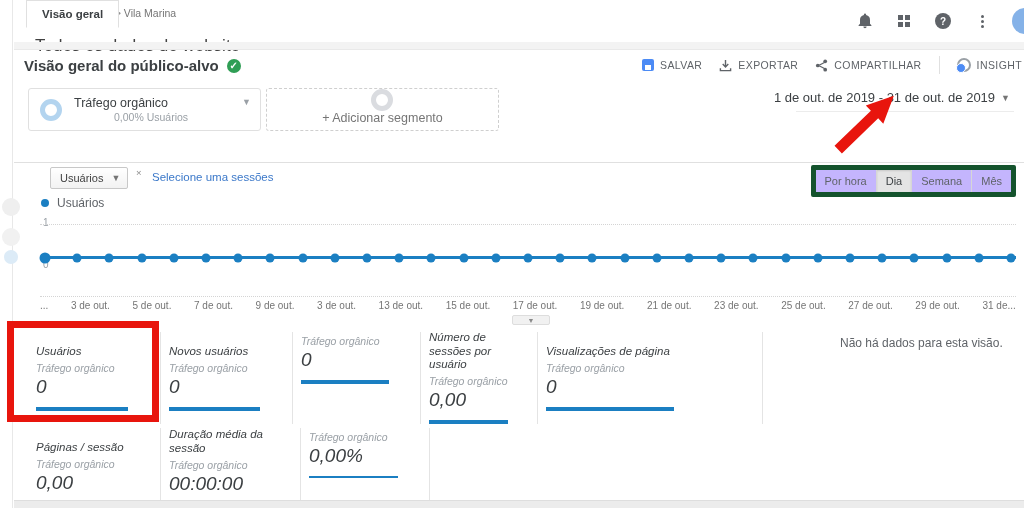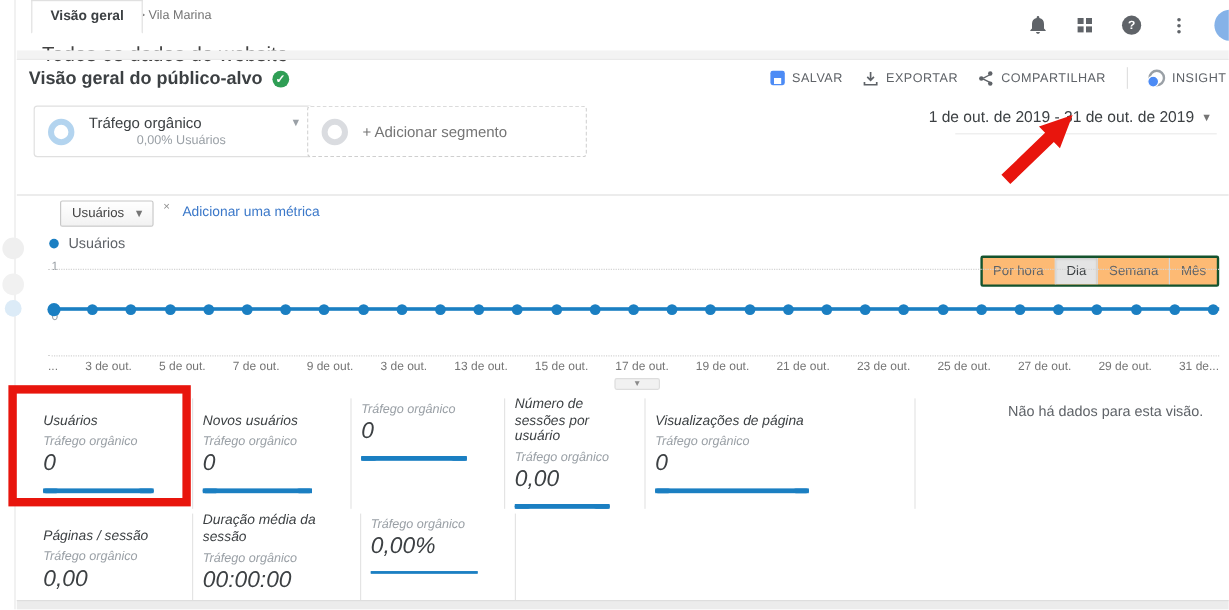--- a/index.html
+++ b/index.html
@@ -34,41 +34,41 @@
   .action-btn { display:flex; align-items:center; gap:6px; font-size:10.5px; letter-spacing:.4px; color:#5f6368; cursor:pointer; white-space:nowrap; }
   .vdiv { width:1px; height:18px; background:#e0e0e0; }
   .floppy { width:12px; height:12px; background:#4c8bf5; border-radius:2px; position:relative; }
   .floppy::after { content:""; position:absolute; left:3px; bottom:1px; width:6px; height:5px; background:#fff; }
   .insight-glyph { width:14px; height:14px; border:2px solid #9aa0a6; border-radius:50%; position:relative; }
   .insight-glyph::after { content:""; position:absolute; left:-3px; bottom:-3px; width:8px; height:8px; border-radius:50%; background:#4c8bf5; border:1px solid #fff; }
 
   
   .segment-card { position:absolute; top:88px; width:233px; height:43px; background:#fff; border:1px solid #e0e0e0; border-radius:3px; cursor:pointer; display:flex; align-items:center; }
   .segment-card.active { left:28px; }
-  .segment-card.add { left:256px; border:1px dashed #cfcfcf; }
+  .segment-card.add { left:266px; border:1px dashed #cfcfcf;flex-direction:column; }
   .seg-circle { width:22px; height:22px; border-radius:50%; border:5px solid #b3d4ef; margin:0 12px 0 11px; flex:0 0 auto; }
   .seg-circle.gray { border-color:#dadce0; }
   .seg-name { font-size:12.5px; color:#3c4043; font-weight:500; line-height:1.25; }
   .seg-detail { font-size:10.5px; color:#9aa0a6;margin-left:40px; }
   .seg-caret { position:absolute; right:9px; top:8px; font-size:9px; color:#9aa0a6; }
   .add-label { font-size:12.5px; color:#757575; }
 
   
   .date-range { position:absolute; right:14px; top:90px; font-size:13px; color:#3c4043; cursor:pointer; display:flex; align-items:center; gap:6px; }
   .date-underline { position:absolute; right:10px; top:111px; width:218px; height:1px; background:#ececec; }
 
   
   .tab-band { position:absolute; left:14px; right:0; top:135px; height:28px; border-bottom:1px solid #e0e0e0; }
   .tab { position:absolute; left:26px; top:0; height:28px; padding:0 15px; background:#fff; border:1px solid #e0e0e0; border-bottom:1px solid #fff; display:flex; align-items:center; font-size:11.5px; font-weight:bold; color:#3c4043; cursor:pointer; z-index:2; }
 
   
   .metric-dd { position:absolute; left:50px; top:167px; height:22px; padding:0 7px 0 9px; border:1px solid #c8c8c8; border-radius:2px; background:linear-gradient(#fff,#f2f2f2); font-size:11px; color:#424242; display:flex; align-items:center; gap:8px; cursor:pointer; }
   .metric-x { position:absolute; left:136px; top:167px; font-size:9.5px; color:#8a8a8a; cursor:pointer; }
   .metric-link { position:absolute; left:152px; top:171px; font-size:11.5px; color:#3b78c9; cursor:pointer; }
-  .gran-group { position:absolute; right:8px; top:165px; display:flex; border:2px solid #14532d; border-radius:2px; overflow:hidden; background:#fdba74;margin-top:48px; }
+  .gran-group { position:absolute; right:8px; top:165px; display:flex; border:5px solid #14532d; border-radius:2px; overflow:hidden; background:#c4b5fd; }
   .gran-btn { padding:5px 9px; font-size:11px; color:#5f6368; border-left:1px solid #d6d6d6; cursor:pointer; white-space:nowrap; }
   .gran-btn:first-child { border-left:none; }
   .gran-btn.active { background:#e4e4e4; box-shadow:inset 0 1px 2px rgba(0,0,0,.12); color:#3c4043; }
 
   
   .chart { position:absolute; left:0; top:193px; right:0; height:120px; }
   .legend { position:absolute; left:41px; top:3px; display:flex; align-items:center; gap:8px; font-size:12px; color:#5f6368; }
   .legend-dot { width:8px; height:8px; border-radius:50%; }
   .ytick1 { position:absolute; left:43px; top:24px; font-size:10px; color:#9aa0a6; }
   .ytick0 { position:absolute; left:43px; top:66px; font-size:10px; color:#9aa0a6; }
@@ -208,21 +208,21 @@
   <div class="date-underline"></div>
 
   <div class="tab-band"></div>
   <div class="tab">Visão geral</div>
 
   <div class="metric-dd">
     <span>Usuários</span>
     <span class="caret">▼</span>
   </div>
   <div class="metric-x">×</div>
-  <div class="metric-link">Adicionar uma métrica</div>
+  <div class="metric-link">Selecione uma sessões</div>
   <div class="gran-group">
       <div class="gran-btn">Por hora</div>
       <div class="gran-btn active">Dia</div>
       <div class="gran-btn">Semana</div>
       <div class="gran-btn">Mês</div>
     </div>
 
   <div class="chart">
     <div class="legend">
       <span class="legend-dot" style="background: rgb(27, 127, 194);"></span>

